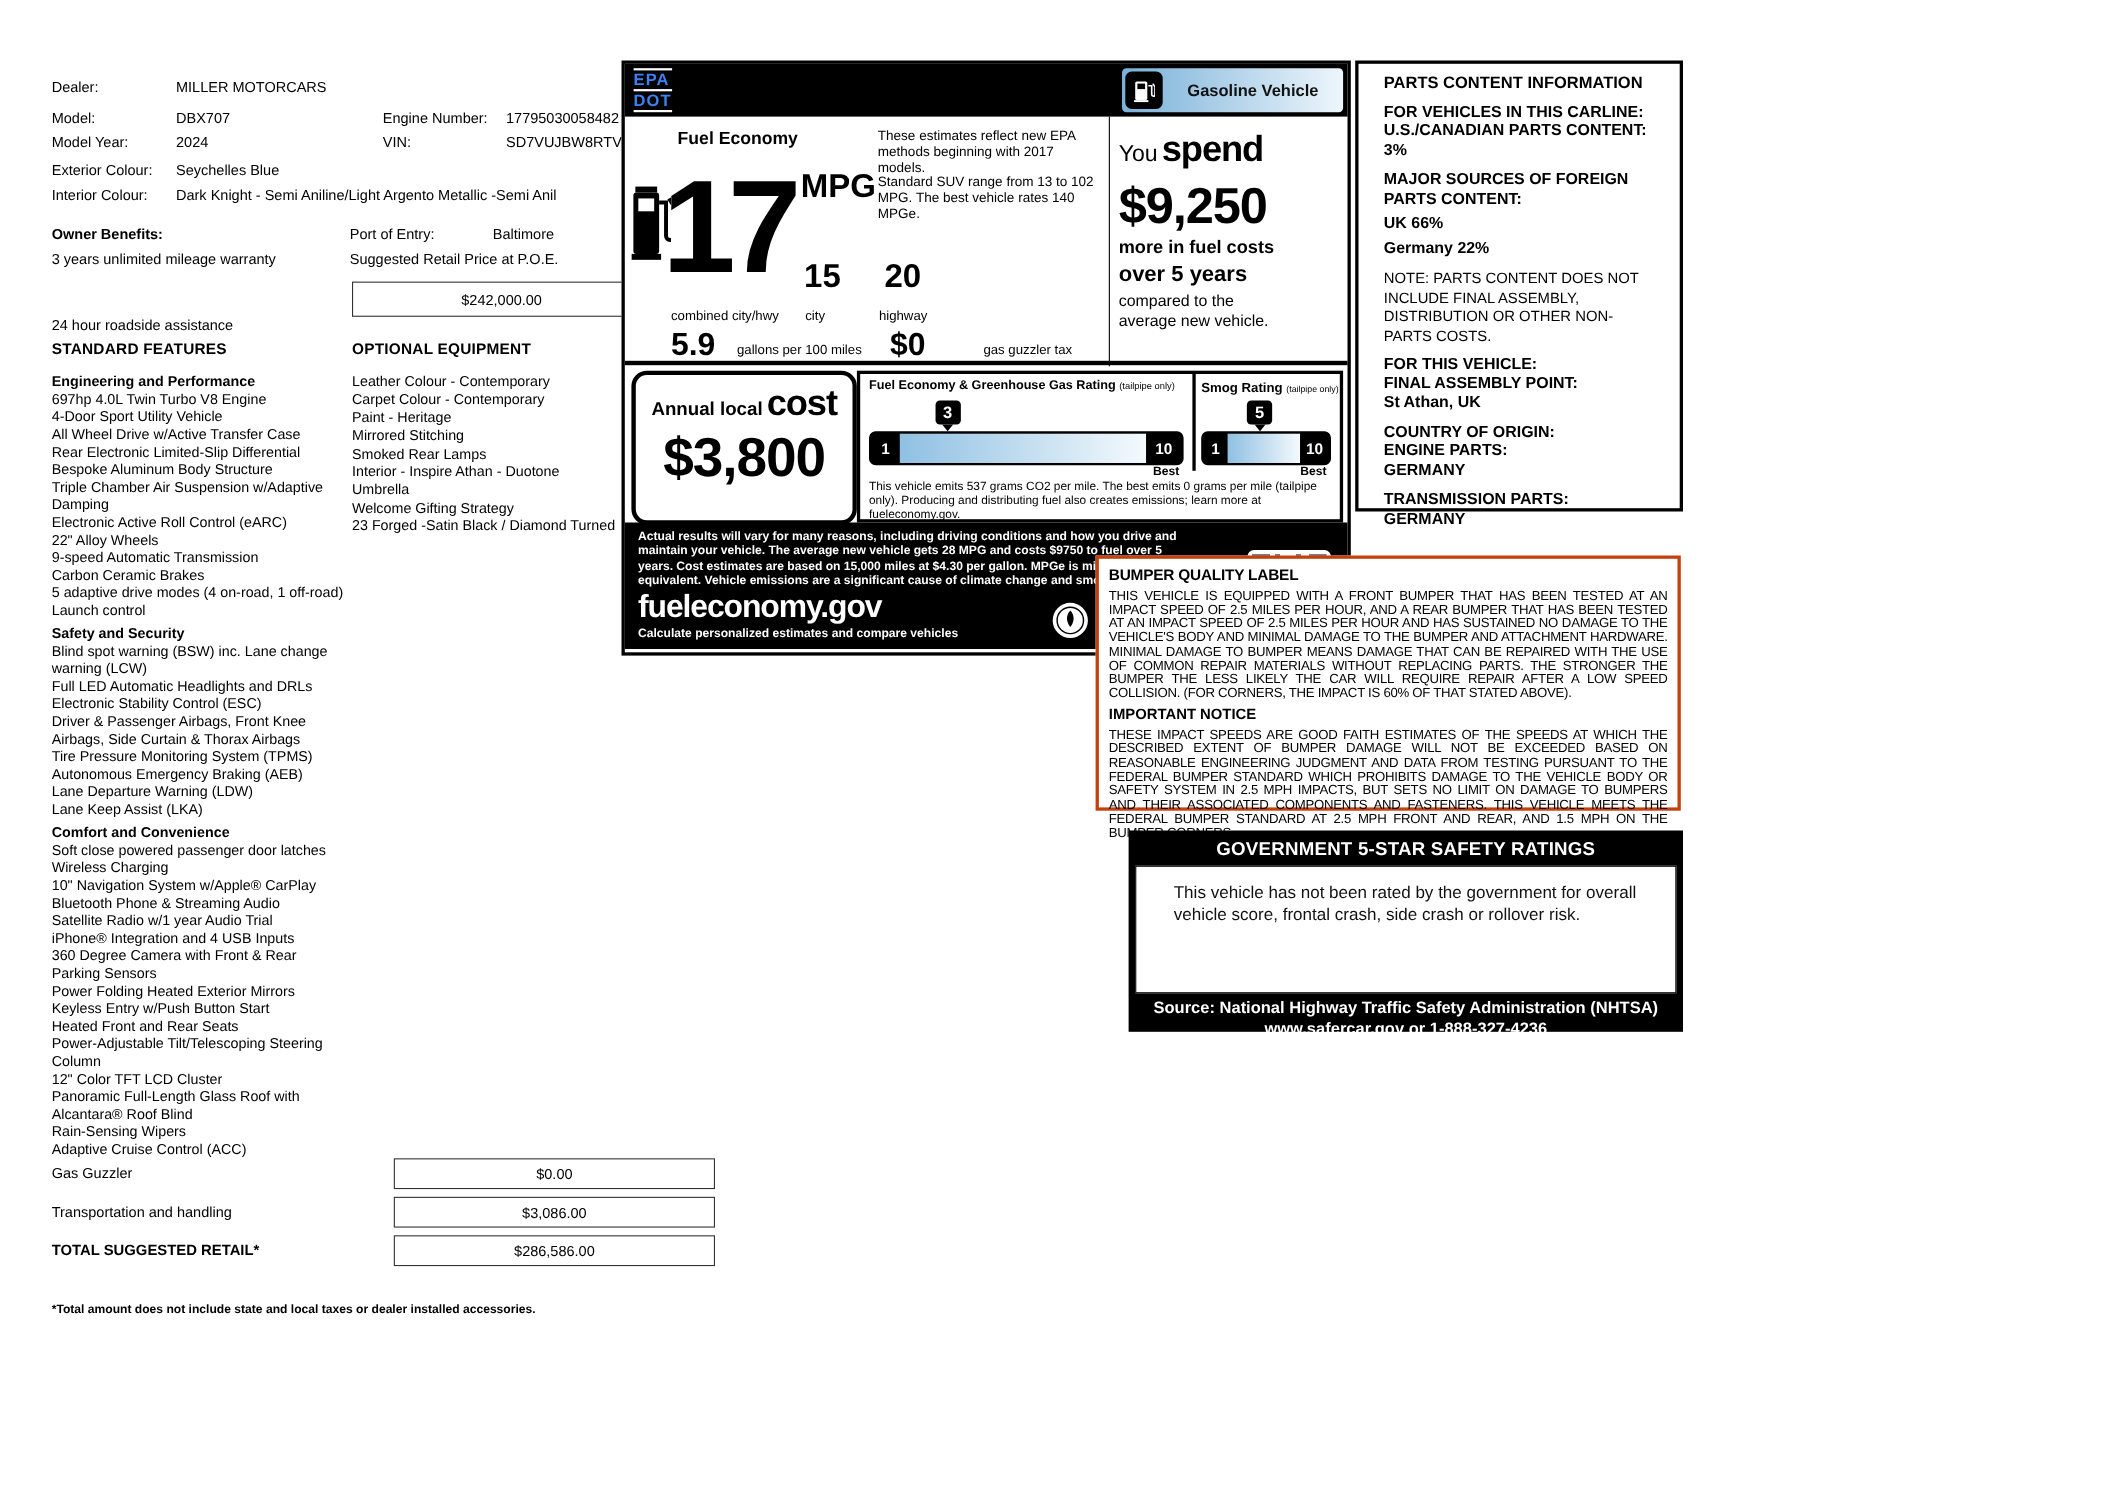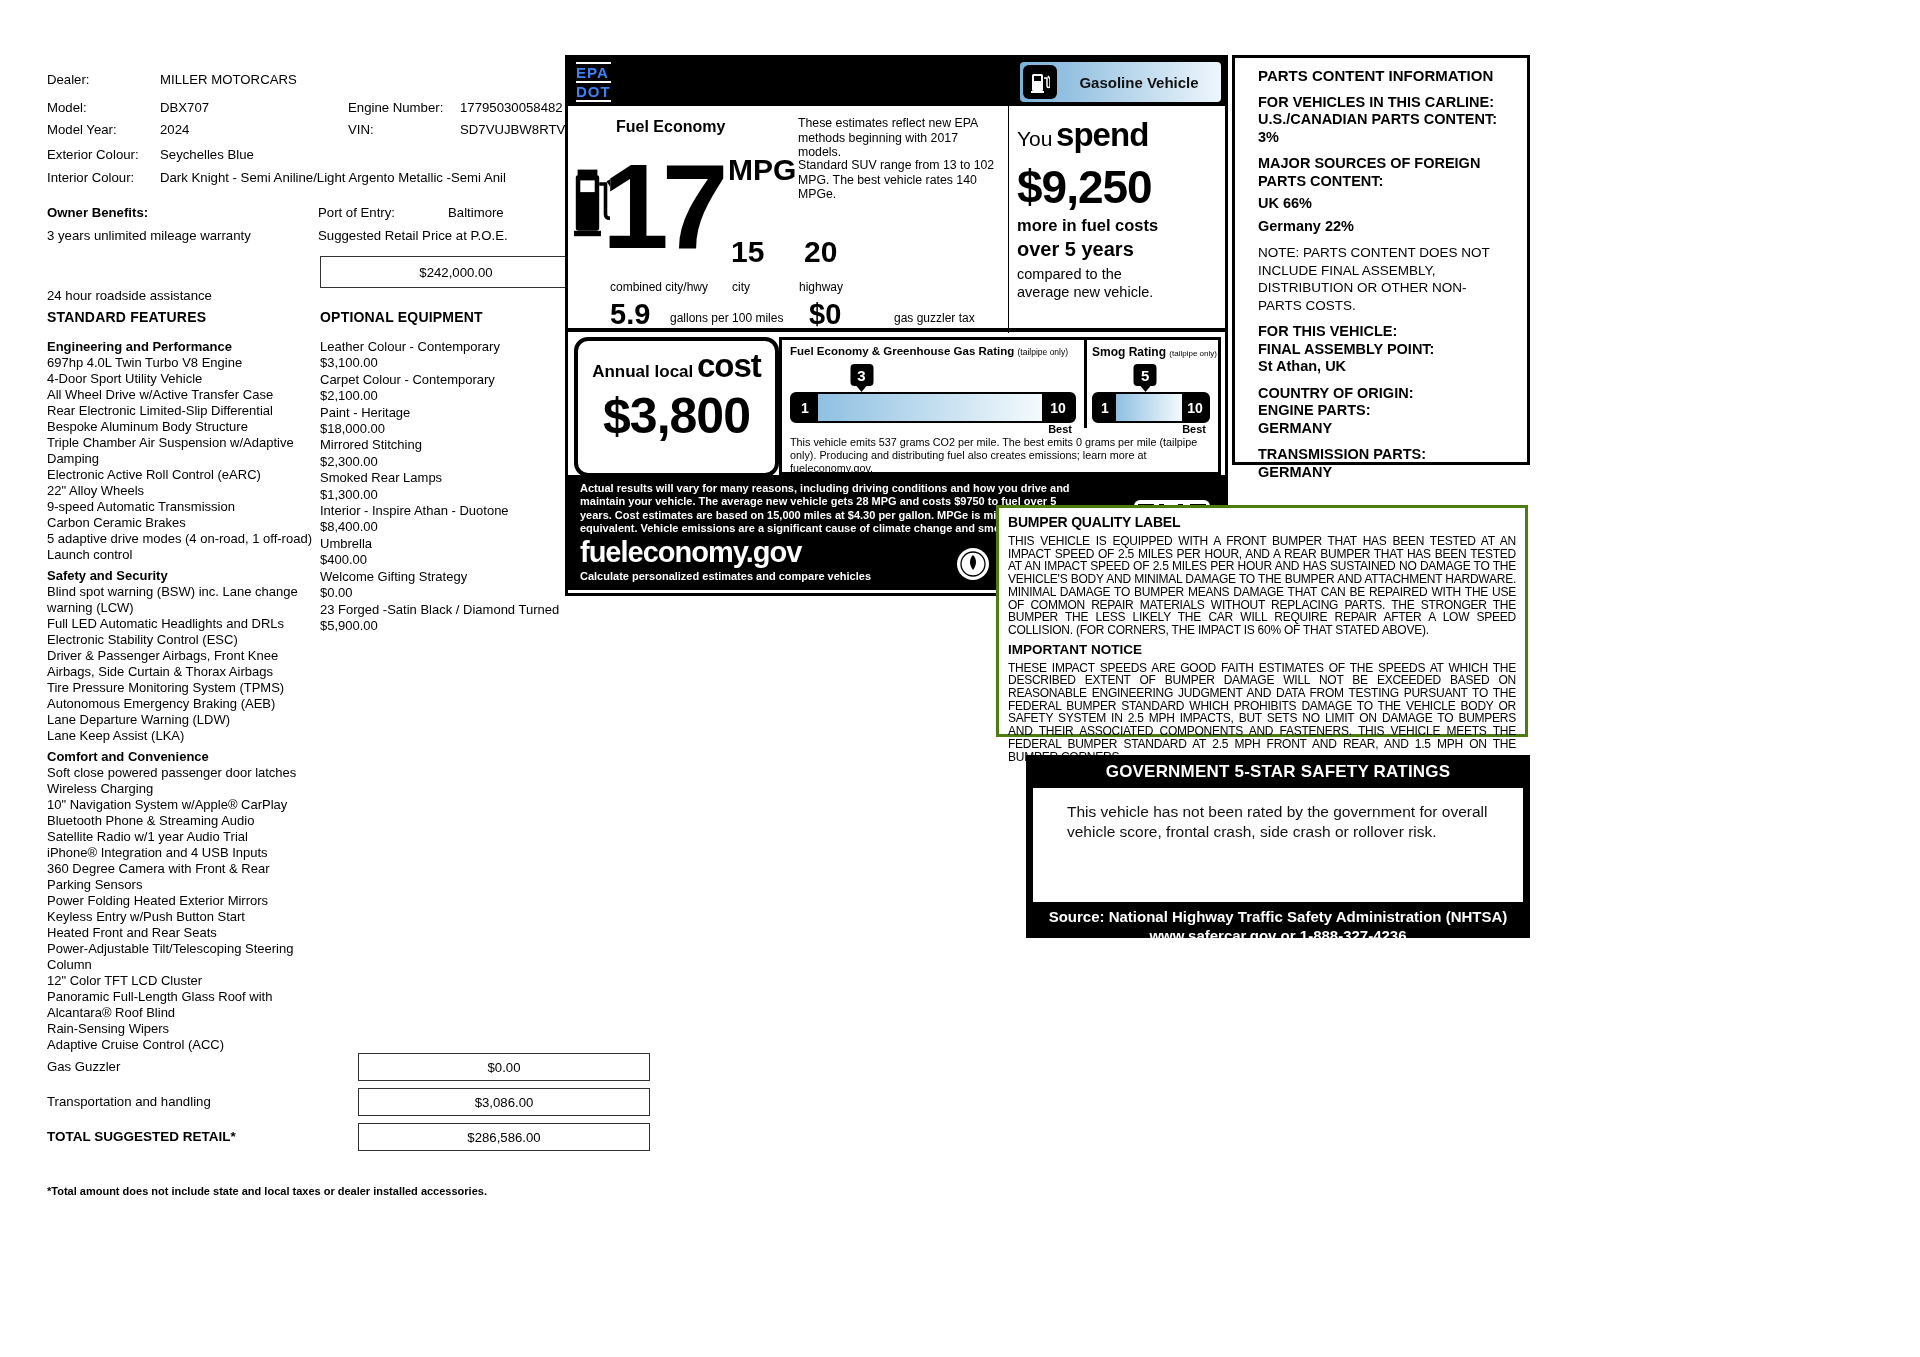--- a/index.html
+++ b/index.html
@@ -8,21 +8,21 @@
   .abs{position:absolute;}
   .b{font-weight:bold;}
   
   .fieldlbl{white-space:nowrap;}
   .fieldval{white-space:nowrap;}
   .sechead{font-weight:bold;font-size:14px;letter-spacing:.2px;}
   #features{width:268px;line-height:16px;font-size:13px;}
   .feat-h{font-weight:bold;margin-top:5px;}
   #features .feat-h:first-child{margin-top:0;}
   #options{width:353px;font-size:13px;line-height:16.4px;}
-  .opt-row{display:flex;justify-content:space-between;flex-direction:column;}
+  .opt-row{display:flex;justify-content:space-between;}
   .opt-name{white-space:nowrap;}
   .opt-price{white-space:nowrap;}
   .pricebox{border:1.5px solid #333;display:flex;align-items:center;justify-content:center;background:#fff;}
   .footnote{font-size:11px;font-weight:bold;}
   
   #epa{left:565px;top:55px;width:657px;height:535px;border:3px solid #000;background:#fff;}
   #epa-header{position:absolute;left:0;top:0;width:100%;height:48px;background:#000;display:flex;align-items:center;}
   .epa-logo{margin-left:8px;display:flex;flex-direction:column;}
   .epa-logo span{color:#3b82f6;font-weight:bold;font-size:15px;line-height:17px;letter-spacing:1px;border-bottom:2.5px solid #fff;}
   .epa-logo span:first-child{border-top:2.5px solid #fff;}
@@ -66,21 +66,21 @@
   #qr-box{position:absolute;left:566px;top:25px;width:76px;height:76px;background:#fff;border-radius:6px;padding:4px;box-sizing:border-box;}
   
   #parts{left:1232px;top:55px;width:298px;height:410px;border:3px solid #000;background:#fff;padding:9px 23px;box-sizing:border-box;}
   #parts div{line-height:17.5px;}
   .pc-title{font-weight:bold;font-size:15px;}
   .pc-b{font-weight:bold;font-size:14.5px;}
   .pc-note{font-size:13.5px;}
   .pc-gap{margin-top:9px;}
   .pc-gap-s{margin-top:5px;}
   
-  #bumper{left:996px;top:505px;width:532px;height:232px;border:3px solid #4d7c0f;background:#fff;padding:6px 9px;box-sizing:border-box;}
+  #bumper{left:996px;top:505px;width:532px;height:232px;border:3px solid #c2410c;background:#fff;padding:6px 9px;box-sizing:border-box;}
   .bq-title{font-weight:bold;font-size:14px;letter-spacing:-.2px;}
   .bq-p{font-weight:normal;font-size:12px;line-height:12.7px;letter-spacing:-.25px;margin-top:5px;text-align:justify;}
   .bq-notice{font-weight:bold;font-size:13.5px;margin-top:5px;}
   
   #safety{left:1026px;top:755px;width:504px;height:183px;background:#000;box-sizing:border-box;}
   #safety-title{color:#fff;font-weight:bold;font-size:17px;text-align:center;padding-top:7px;letter-spacing:.2px;}
   #safety-panel{position:absolute;left:6px;top:32px;width:492px;height:116px;background:#fff;border:1px solid #000;box-sizing:border-box;}
   #safety-body{position:absolute;left:34px;top:14px;width:460px;font-size:15.5px;line-height:20px;color:#111;}
   .safety-src{color:#fff;font-weight:bold;font-size:15px;text-align:center;line-height:19px;}
   #safety-src-wrap{position:absolute;left:0;top:152px;width:100%;}

